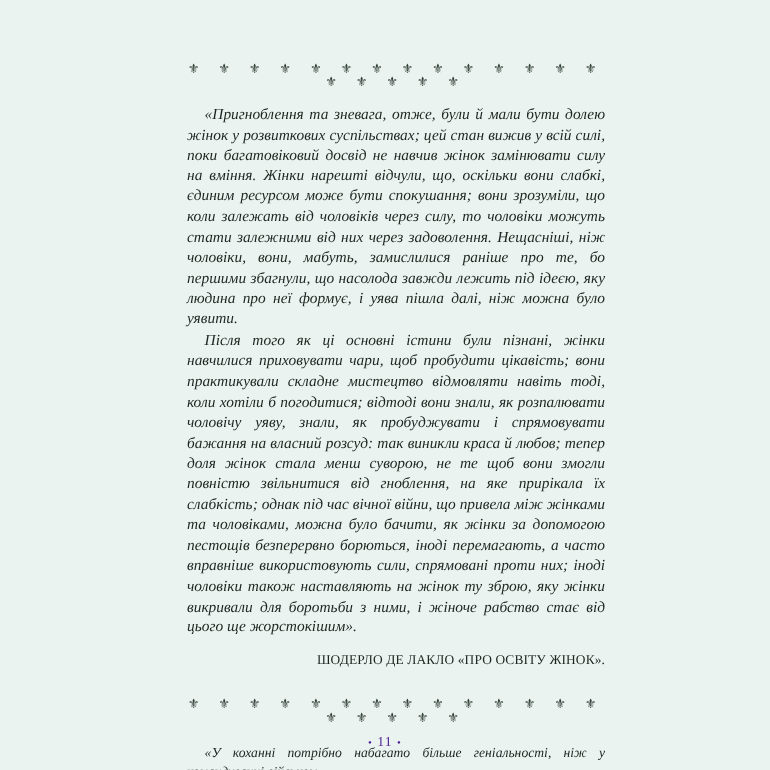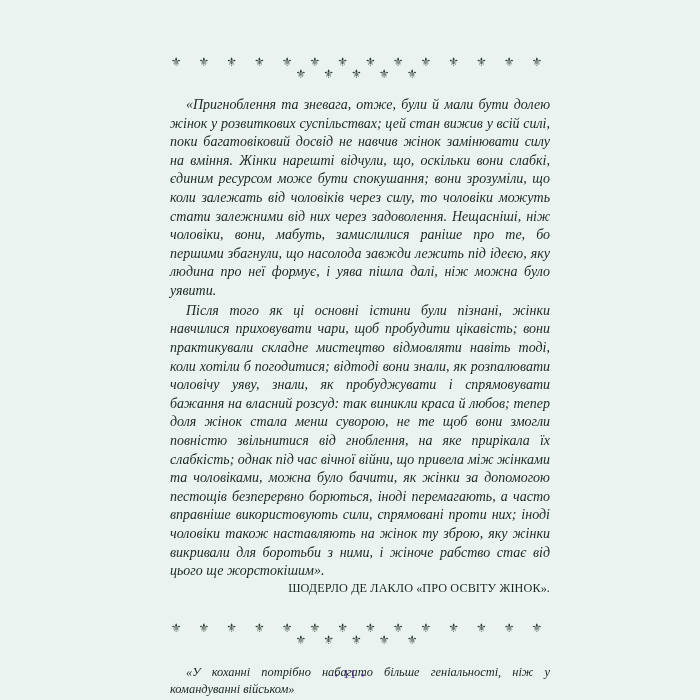--- a/index.html
+++ b/index.html
@@ -55,21 +55,21 @@
   .quote-block p {
     margin: 0;
     text-indent: 16px;
   }
   .quote-block p + p {
     margin-top: 1px;
   }
   .attribution {
     text-align: right;
     font-size: 12.2px;
-    margin-top: 0;
+    margin-top: 12px;
     letter-spacing: 0.1px;
   }
   .attribution.second {
     margin-top: 23px;
     font-weight: bold;
   }
   .short-quote {
     font-style: italic;
     font-size: 12.4px;
     line-height: 1.35;

